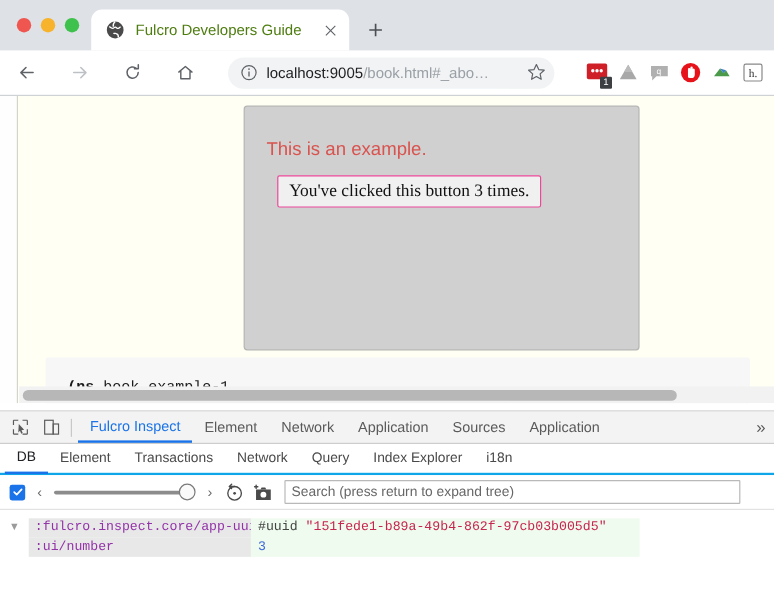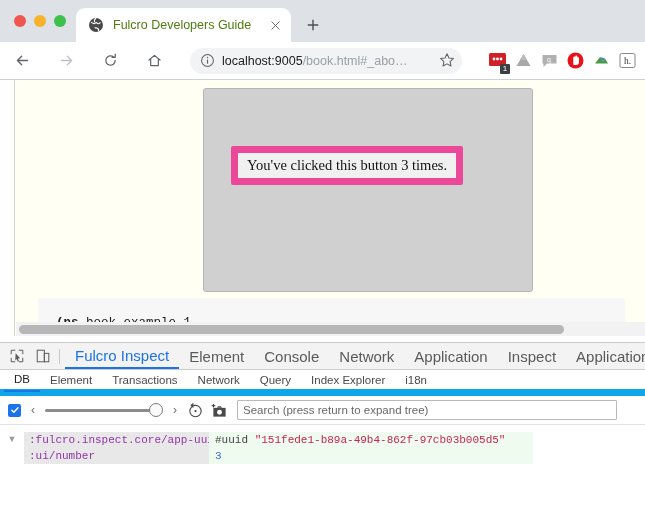--- a/index.html
+++ b/index.html
@@ -128,21 +128,21 @@
     border-radius: 3px;
   }
   .example-title {
     position: absolute; left: 18px; top: 27px;
     font-size: 15.5px; color: #d9534f;
     font-family: "Liberation Sans", sans-serif;
   }
   .example-button {
     position: absolute; left: 27px; top: 57px;
     background: #f0f0f0;
-    border: 7px solid #ec4899;
+    border: 1px solid #ec4899;
     border-radius: 2px;
     padding: 4px 9px;
     font-family: "Liberation Serif", serif;
     font-size: 14.5px;
     color: #111;
     white-space: nowrap;
   }
 
   .code-block {
     position: absolute;
@@ -191,33 +191,33 @@
     display: flex; align-items: center; justify-content: center;
     color: #5a5a5a;
   }
   .dt-sep {
     width: 1px; height: 15px; background: #c8c8c8; margin: 0 5px 0 3px; flex: none;
   }
   .dt-tab {
     height: 26px;
     display: flex; align-items: center;
     padding: 0 10px;
-    font-size: 15px;
+    font-size: 12px;
     color: #5a5a5a;
     white-space: nowrap;
     flex: none;
   }
   .dt-tab.active { color: #1a73e8; border-bottom: 2px solid #1a73e8; }
   .dt-overflow { margin-left: auto; padding-right: 7px; color: #5a5a5a; font-size: 14px; }
 
   .fi-tabbar {
     height: 26px;
     display: flex; align-items: center;
     background: #ffffff;
-    border-bottom: 7px solid #0ea5e9;
+    border-bottom: 2px solid #0ea5e9;
     padding-left: 4px;
   }
   .fi-tab {
     height: 25px;
     display: flex; align-items: center;
     padding: 0 10px;
     font-size: 11.5px;
     color: #4a4a4a;
     white-space: nowrap;
     flex: none;
@@ -413,20 +413,21 @@
         </svg>
       </div>
     </div>
   </div>
 
   <div class="viewport">
     <div class="page-gutter"></div>
     <div class="page-body">
 
       <div class="example-box">
+        <div class="example-title">This is an example.</div>
         <button class="example-button">You've clicked this button 3 times.</button>
       </div>
 
       <div class="code-block">
         <div class="code-line"><b>(ns</b><span> book.example-1</span></div>
       </div>
 
       <div class="hscrollbar">
         <div class="hscroll-thumb"></div>
       </div>
@@ -450,30 +451,27 @@
       </div>
       <div class="dt-sep"></div>
 
       <div class="dt-tab active">
         <span>Fulcro Inspect</span>
       </div>
       <div class="dt-tab">
         <span>Element</span>
       </div>
       <div class="dt-tab">
-        <span>Console</span>
-      </div>
-      <div class="dt-tab">
         <span>Network</span>
       </div>
       <div class="dt-tab">
         <span>Application</span>
       </div>
       <div class="dt-tab">
-        <span>Inspect</span>
+        <span>Sources</span>
       </div>
       <div class="dt-tab">
         <span>Application</span>
       </div>
       <div class="dt-overflow">»</div>
     </div>
 
     <div class="fi-tabbar">
       <div class="fi-tab active">
         <span>DB</span>

